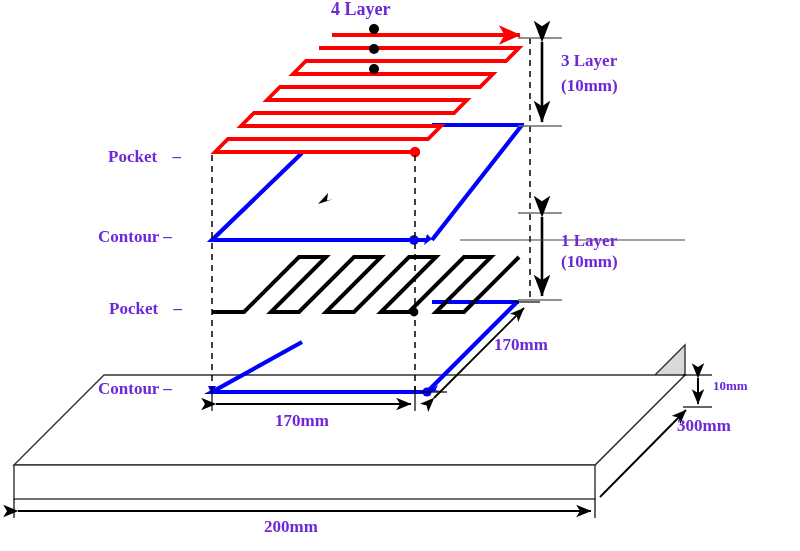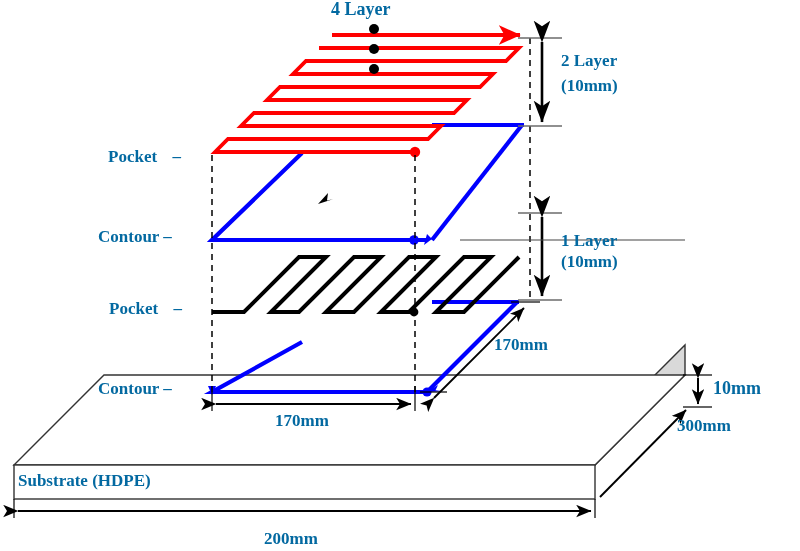--- a/index.html
+++ b/index.html
@@ -19,26 +19,26 @@
     position: absolute;
     left: 0;
     top: 0;
     width: 800px;
     height: 551px;
   }
   .lbl {
     position: absolute;
     font-family: "Liberation Serif", "DejaVu Serif", serif;
     font-weight: bold;
-    color: #0369a1;
+    color: #6d28d9;
     white-space: nowrap;
     line-height: 1.05;
     letter-spacing: 0px;
   }
-  .lbl-16 { font-size: 18px; }
+  .lbl-16 { font-size: 13px; }
   .lbl-17 { font-size: 17px; }
   .lbl-18 { font-size: 18px; }
 </style>
 </head>
 <body>
 
 <div id="stage">
 
   <svg id="canvas" viewBox="0 0 800 551">
     <defs>
@@ -193,31 +193,30 @@
     <span>Pocket</span>
     <span style="display:inline-block;width:7px;"></span>
     <span>–</span>
   </div>
 
   <div class="lbl lbl-17" style="left:98px; top:380px;">
     <span>Contour</span>
     <span>–</span>
   </div>
 
-  <div class="lbl lbl-17" style="left:561px; top:52px;">2 Layer</div>
+  <div class="lbl lbl-17" style="left:561px; top:52px;">3 Layer</div>
   <div class="lbl lbl-17" style="left:561px; top:77px;">(10mm)</div>
 
   <div class="lbl lbl-17" style="left:561px; top:232px;">1 Layer</div>
   <div class="lbl lbl-17" style="left:561px; top:253px;">(10mm)</div>
 
   <div class="lbl lbl-17" style="left:275px; top:412px;">170mm</div>
 
   <div class="lbl lbl-17" style="left:494px; top:336px;">170mm</div>
 
   <div class="lbl lbl-16" style="left:713px; top:379px;">10mm</div>
 
   <div class="lbl lbl-17" style="left:677px; top:417px;text-align:right;">300mm</div>
 
-  <div class="lbl lbl-17" style="left:18px; top:472px;">Substrate (HDPE)</div>
-
-  <div class="lbl lbl-17" style="left:264px; top:518px;margin-top:12px;">200mm</div>
+
+  <div class="lbl lbl-17" style="left:264px; top:518px;">200mm</div>
 
 </div>
 
 </body></html>

